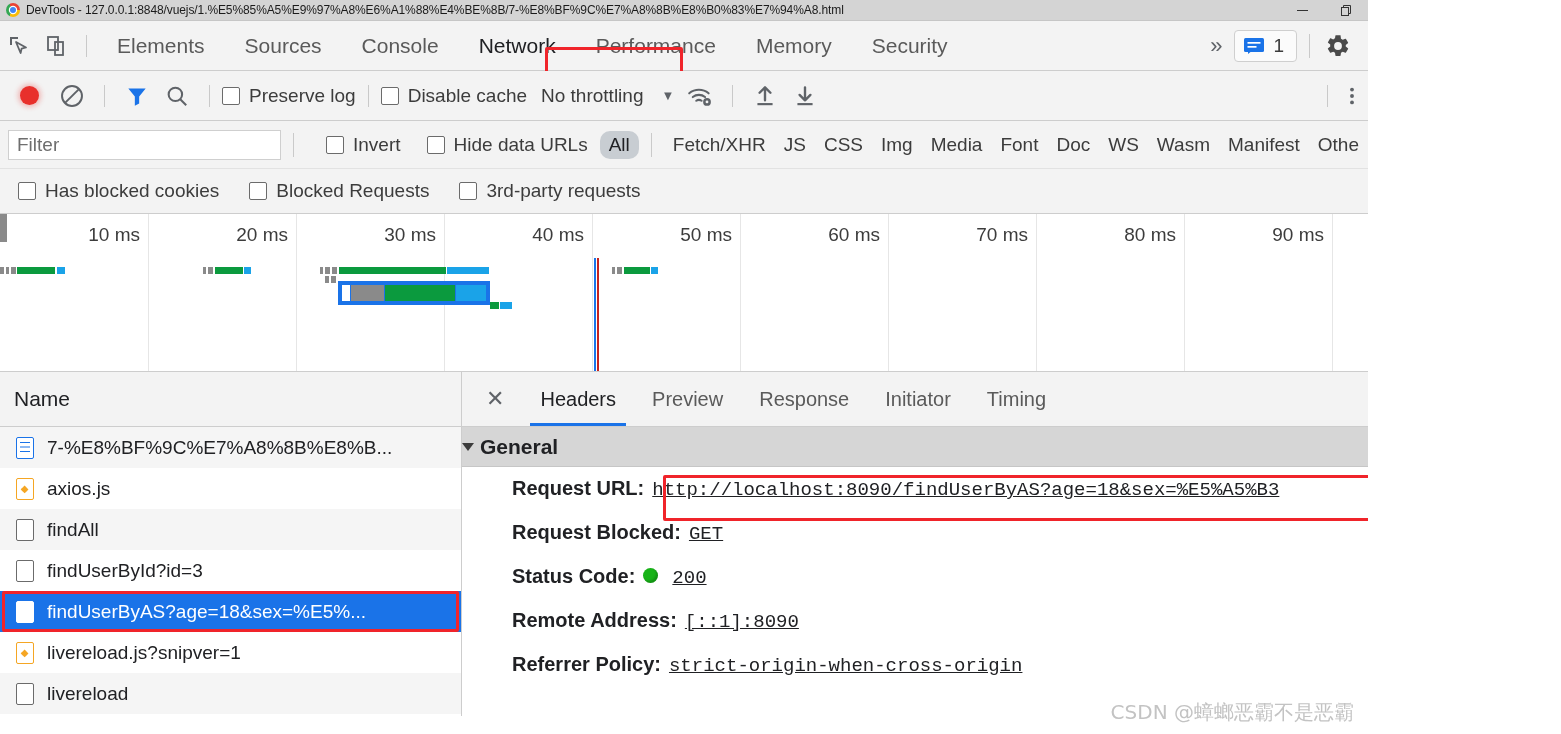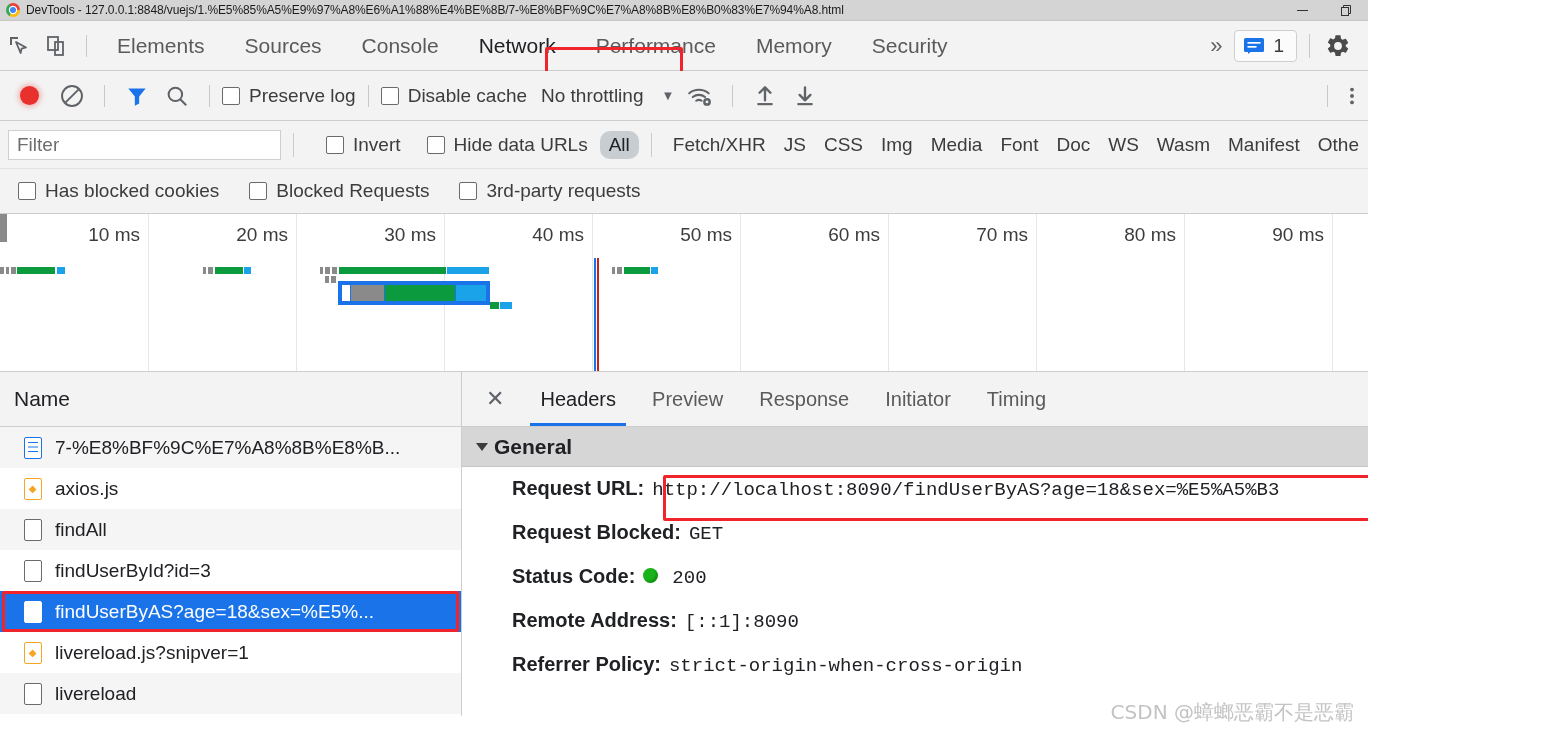--- a/index.html
+++ b/index.html
@@ -128,21 +128,21 @@
 
   
   .panes { display:flex; height: 344px; }
   .leftpane { width: 462px; border-right:1px solid #cdcdcd; background:#fff; position:relative; }
   .lp-header {
     height: 55px; background:#f3f3f3; border-bottom:1px solid #cdcdcd;
     display:flex; align-items:center; padding-left:14px;
   }
   .lp-header span { font-size:21px; color:#202124; }
   .rowlist { }
-  .row { height: 41px; display:flex; align-items:center; padding-left: 22px; gap: 12px; position:relative; }
+  .row { height: 41px; display:flex; align-items:center; padding-left: 14px; gap: 12px; position:relative; }
   .row.alt { background:#f5f5f5; }
   .row.selected { background:#1a73e8; }
   .row-name { font-size:19px; color:#202124; white-space:nowrap; overflow:hidden; }
   .row.selected .row-name { color:#fff; }
   .ric { width:21px; height:24px; flex:0 0 auto; display:flex; align-items:center; justify-content:center; }
   .ric-doc { width:18px; height:22px; border:1.8px solid #1a73e8; border-radius:2px; position:relative; background:#fff; }
   .ric-doc::before, .ric-doc::after {
     content:""; position:absolute; left:3px; right:3px; height:1.8px; background:#1a73e8;
   }
   .ric-doc::before { top:4px; box-shadow: 0 4.5px 0 #1a73e8, 0 9px 0 #1a73e8; }
@@ -155,29 +155,29 @@
 
   .rightpane { flex:1 1 auto; background:#fff; position:relative; overflow:hidden; }
   .dtabs { height:55px; background:#f3f3f3; border-bottom:1px solid #cdcdcd; display:flex; align-items:center; padding-left:16px; }
   .dclose { font-size:22px; color:#5f6368; padding: 0 18px 0 8px; }
   .dtab { font-size:20px; color:#5a5a5a; padding: 0 18px; height:100%; display:flex; align-items:center; position:relative; }
   .dtab.active { color:#202124; }
   .dtab.active::after {
     content:""; position:absolute; left:8px; right:8px; bottom:0; height:3px; background:#1a73e8;
   }
   .sec-header {
-    background:#d6d6d6; height:40px; display:flex; align-items:center; padding-left:14px; gap:6px;
+    background:#d6d6d6; height:40px; display:flex; align-items:center; gap:6px;
     border-bottom:1px solid #c6c6c6;
   }
   .tri { width:0;height:0;border-left:6px solid transparent;border-right:6px solid transparent;border-top:8px solid #3c3c3c; }
   .sec-title { font-size:21px; font-weight:bold; color:#202124; }
   .kvlist { padding: 10px 0 0 50px; }
   .kv { display:flex; align-items:baseline; height:44px; gap: 8px; }
   .kv-key { font-size:20px; font-weight:bold; color:#202124; white-space:nowrap; }
-  .kv-val { font-size:19px; color:#202124; font-family:"Liberation Mono", monospace; white-space:nowrap; }
+  .kv-val { font-size:19px; color:#202124; font-family:"Liberation Mono", monospace; white-space:nowrap;text-decoration:underline; }
   .status-dot { width:15px;height:15px;border-radius:50%;background:#18b318; display:inline-block; margin-right:6px;
                 box-shadow: inset -2px -2px 2px rgba(0,0,0,.18); }
   .url-hl { position:absolute; border:3px solid #f0242a; border-radius:2px; pointer-events:none; }
 
   .watermark {
     position:absolute; right: 14px; bottom: 8px; font-size:20px; color:#c3c3c3; white-space:nowrap;
     font-family:"DejaVu Sans", sans-serif;
   }
 </style>
 </head>

